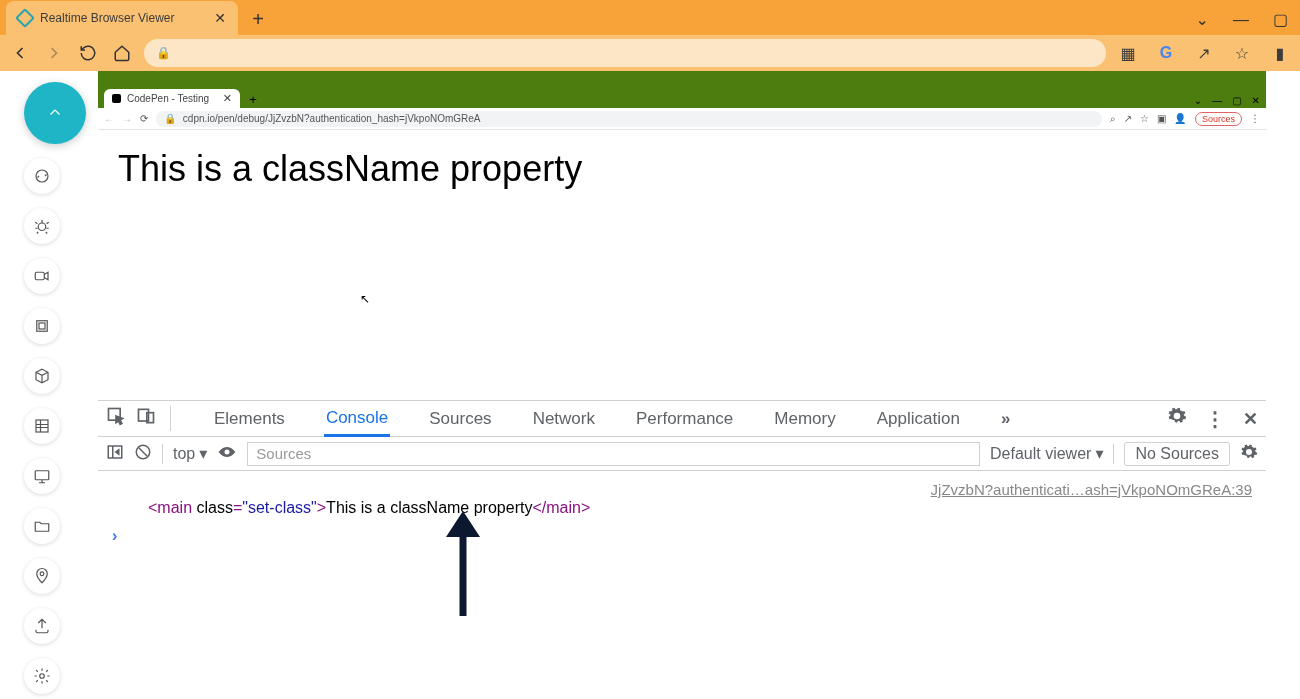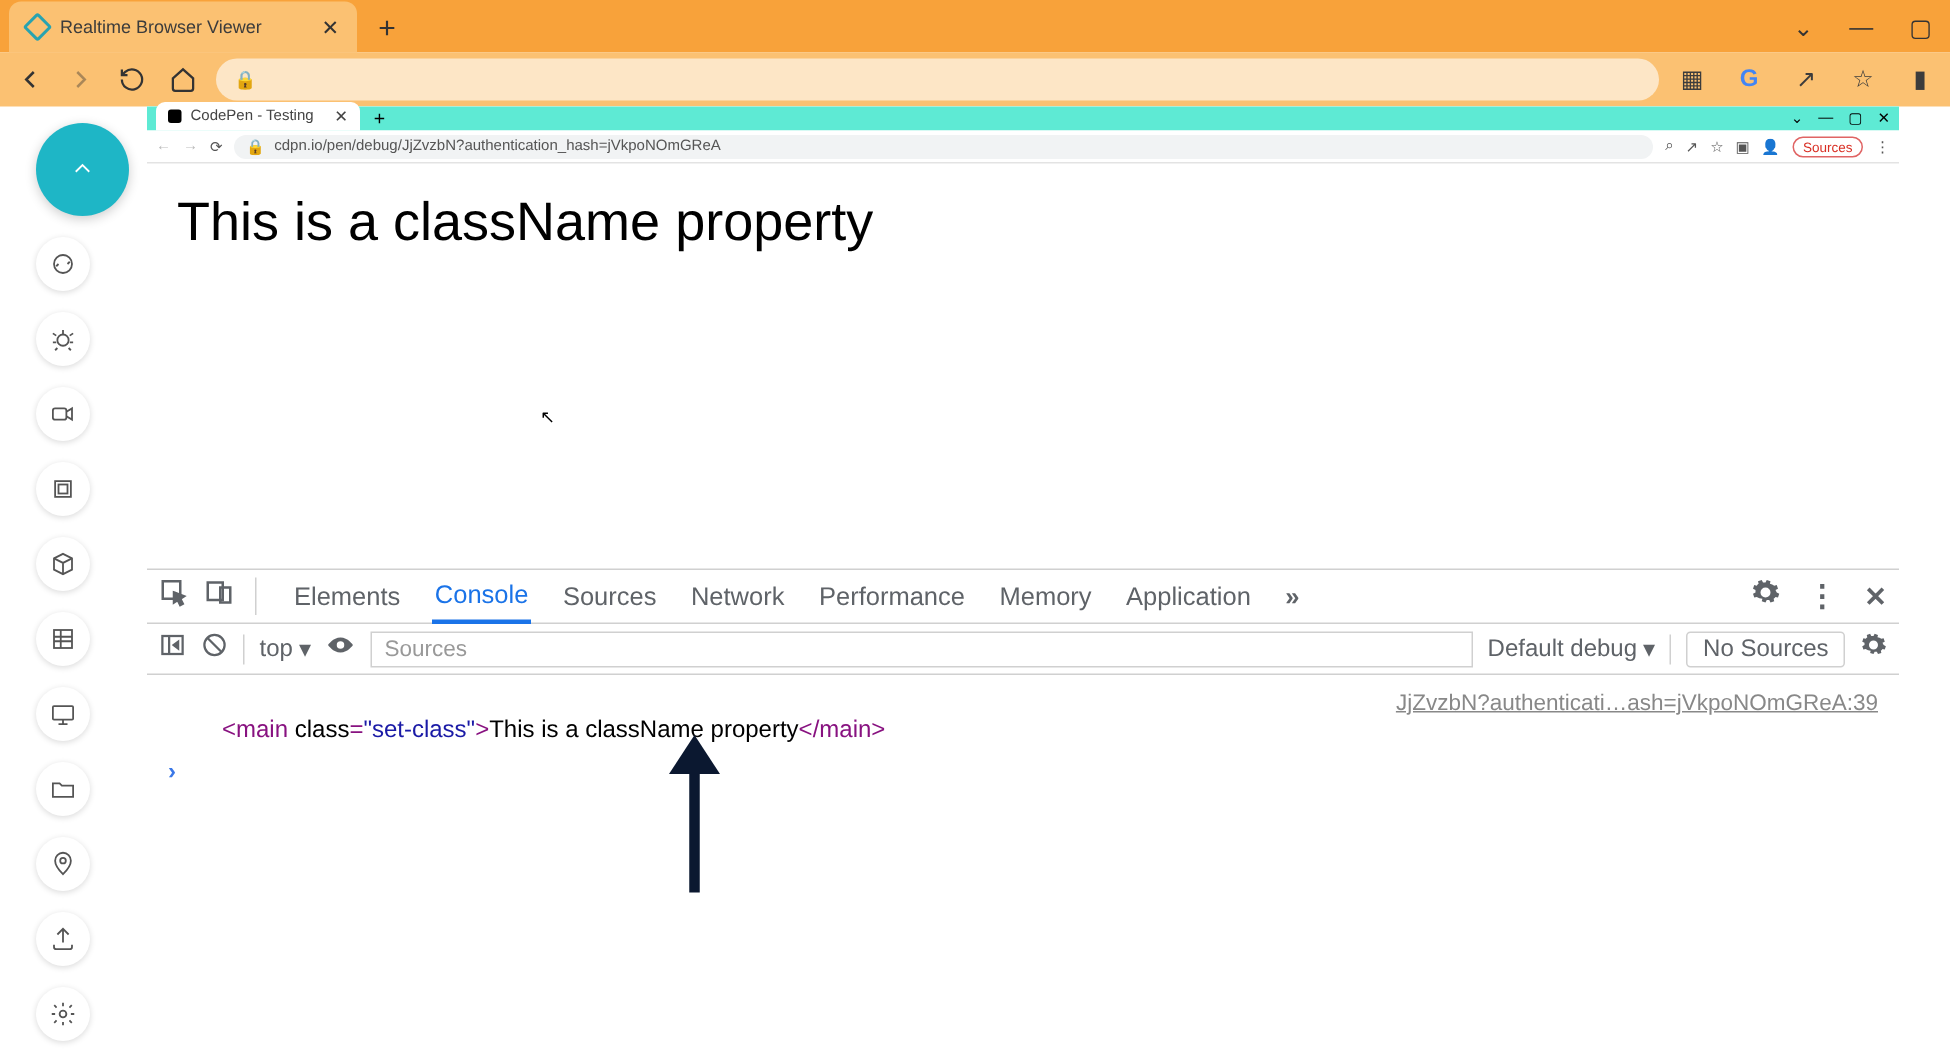--- a/index.html
+++ b/index.html
@@ -35,37 +35,37 @@
 
   
   .lt-rail{position:absolute;left:24px;top:82px;display:flex;flex-direction:column;gap:14px;z-index:10;}
   .rail-btn{width:36px;height:36px;border-radius:50%;background:#fff;box-shadow:0 1px 4px rgba(0,0,0,.15);display:flex;align-items:center;justify-content:center;color:#555;}
   .rail-btn.main{width:62px;height:62px;background:var(--teal);box-shadow:0 2px 8px rgba(0,0,0,.2);}
   .rail-btn.main svg{stroke:#fff;}
   .rail-btn svg{width:18px;height:18px;stroke:#555;stroke-width:1.6;fill:none;}
 
   
   .inner{position:absolute;left:98px;right:34px;top:71px;bottom:0;background:#fff;display:flex;flex-direction:column;}
-  .inner-titlebar{height:16px;background:#5eead4;display:flex;align-items:flex-end;font-size:10px;}
+  .inner-titlebar{height:37px;background:#4d7c0f;display:flex;align-items:flex-end;font-size:10px;}
   .inner-tab{height:19px;margin-left:6px;background:#fff;border-radius:6px 6px 0 0;display:flex;align-items:center;padding:0 8px;width:136px;gap:6px;color:#444;}
   .inner-tab .fav{width:9px;height:9px;background:#000;border-radius:2px;}
   .inner-tab .close{margin-left:auto;font-size:11px;}
   .inner-titlebar .new-tab{width:18px;height:18px;display:flex;align-items:center;justify-content:center;margin-left:4px;font-size:13px;}
   .inner-win{margin-left:auto;display:flex;gap:10px;padding:0 6px 2px;}
   .inner-toolbar{height:22px;border-bottom:1px solid #e3e3e3;display:flex;align-items:center;padding:0 6px;gap:8px;font-size:10px;color:#555;background:#fff;}
   .inner-url{flex:1;height:16px;background:#f1f3f4;border-radius:8px;display:flex;align-items:center;padding:0 8px;gap:6px;color:#555;}
   .inner-right{display:flex;gap:8px;align-items:center;}
   .update-btn{border:1px solid #e06464;color:#d93025;border-radius:9px;padding:0 6px;font-size:9px;height:14px;display:flex;align-items:center;}
 
   .page-area{height:270px;padding:18px 20px;font-family:"Times New Roman",serif;font-size:36px;color:#000;position:relative;}
   .cursor{position:absolute;left:262px;top:162px;font-size:12px;font-family:Arial;}
 
   
   .devtools{flex:1;border-top:1px solid var(--dt-border);display:flex;flex-direction:column;background:#fff;min-height:0;}
-  .dt-tabs{height:36px;display:flex;align-items:center;border-bottom:1px solid var(--dt-border);padding:0 8px;gap:19px;font-size:17px;color:#5f6368;}
+  .dt-tabs{height:36px;display:flex;align-items:center;border-bottom:1px solid var(--dt-border);padding:0 8px;gap:37px;font-size:17px;color:#5f6368;}
   .dt-tabs .lefticons{display:flex;gap:10px;align-items:center;border-right:1px solid var(--dt-border);padding-right:14px;margin-right:4px;}
   .dt-tab{padding:6px 2px;cursor:default;}
   .dt-tab.active{color:#1a73e8;border-bottom:3px solid #1a73e8;margin-bottom:-1px;}
   .dt-tabs .more{font-weight:bold;}
   .dt-tabs .right{margin-left:auto;display:flex;gap:18px;align-items:center;}
   .dt-filterbar{height:34px;display:flex;align-items:center;border-bottom:1px solid var(--dt-border);padding:0 8px;gap:10px;font-size:16px;color:#5f6368;}
   .dt-filterbar .sep{width:1px;height:20px;background:var(--dt-border);}
   .ctx{display:flex;align-items:center;gap:4px;}
   .filter-input{flex:1;height:24px;border:1px solid var(--dt-border);font-size:15px;padding:0 8px;color:#888;display:flex;align-items:center;}
   .no-issues{border:1px solid var(--dt-border);border-radius:3px;padding:2px 10px;}
@@ -291,21 +291,21 @@
           <span>top</span> 
           <span>▾</span>
         </div>
       <span><svg width="20" height="14" viewBox="0 0 24 14" fill="#5f6368">
             <path d="M12 1C6 1 2 7 2 7s4 6 10 6 10-6 10-6S18 1 12 1zm0 9a3 3 0 1 1 0-6 3 3 0 0 1 0 6z"></path>
           </svg></span>
       <div class="filter-input">
           <span style="color:#999">Sources</span>
         </div>
       <div class="ctx">
-          <span>Default debug</span> 
+          <span>Default viewer</span> 
           <span>▾</span>
         </div>
       <div class="sep"></div>
       <div class="no-issues"><span>No Sources</span></div>
       <span><svg width="18" height="18" viewBox="0 0 24 24" fill="#5f6368">
             <path d="M12 8a4 4 0 1 0 0 8 4 4 0 0 0 0-8zm9 4l2 1-1 3-2-.5a8 8 0 0 1-1.5 1.5l.5 2-3 1-1-2h-2l-1 2-3-1 .5-2A8 8 0 0 1 5 15.5L3 16l-1-3 2-1v-2L2 9l1-3 2 .5A8 8 0 0 1 6.5 5L6 3l3-1 1 2h2l1-2 3 1-.5 2A8 8 0 0 1 19 6.5l2-.5 1 3-2 1z"></path>
           </svg></span>
     </div>
 
     <div class="dt-console">

